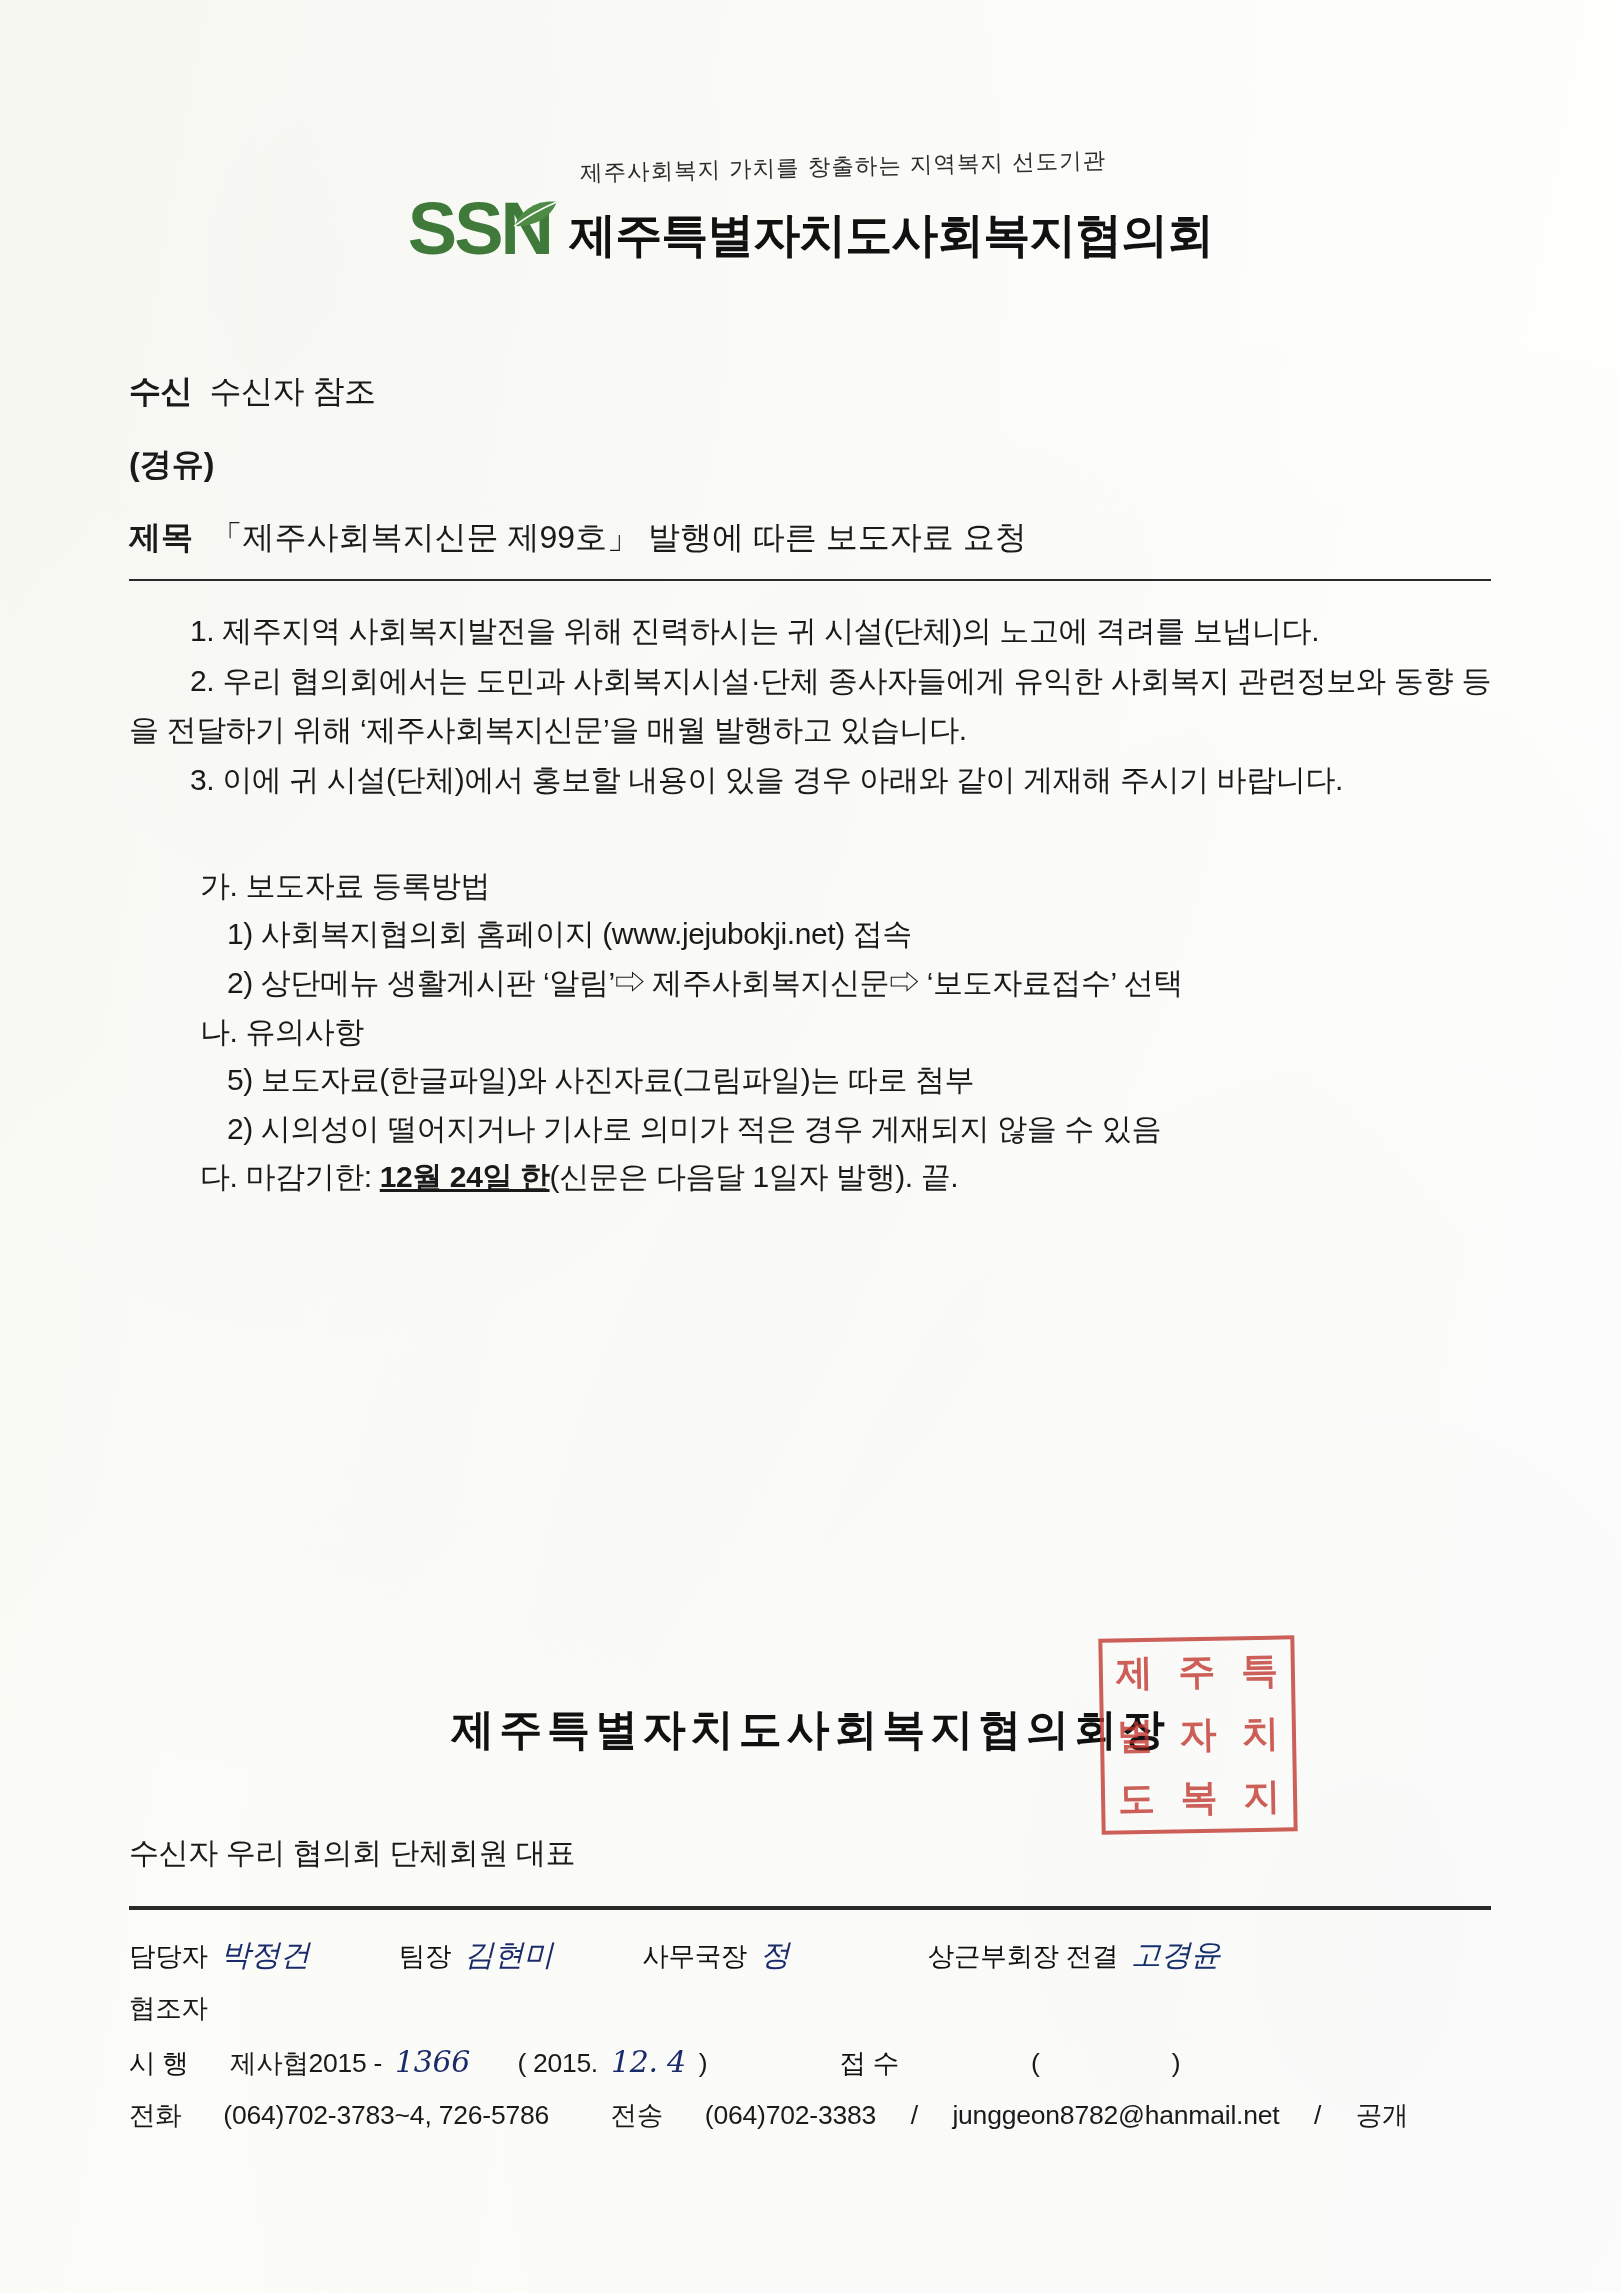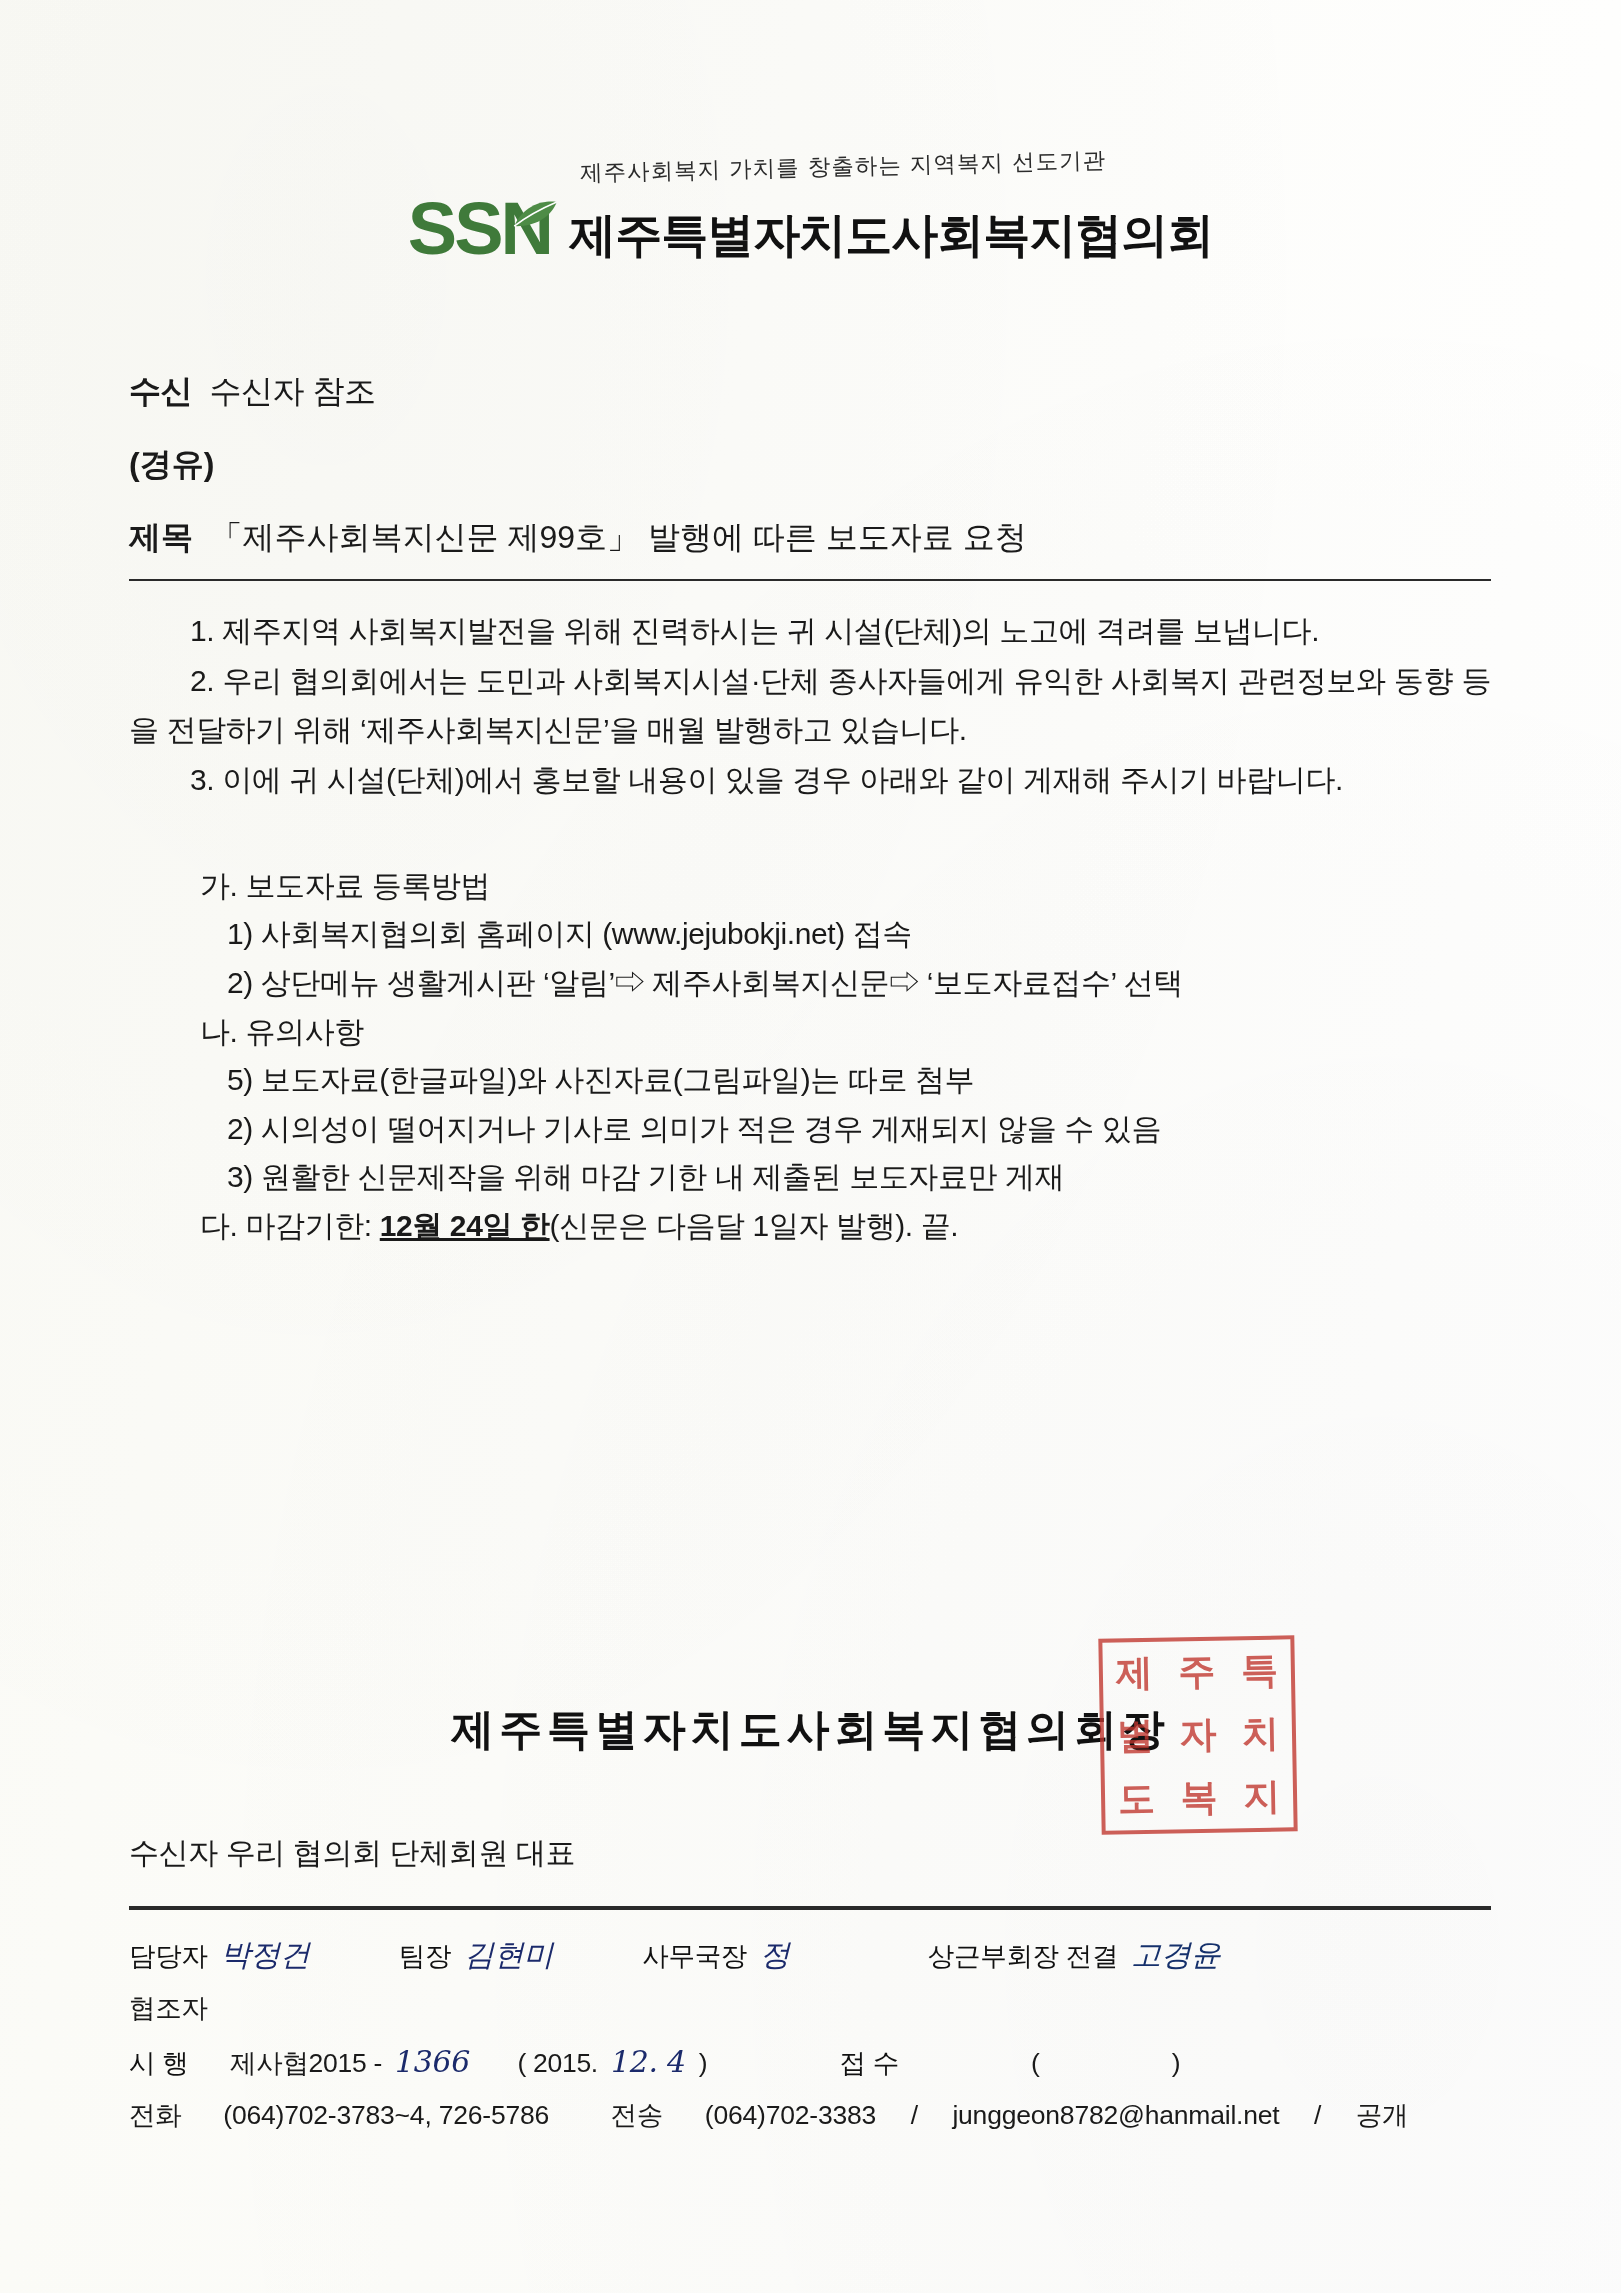--- a/index.html
+++ b/index.html
@@ -272,21 +272,20 @@
 
       <div class="spacer-md"></div>
 
       <div class="sub-head">가. 보도자료 등록방법</div>
       <div class="sub-item">1) 사회복지협의회 홈페이지 (www.jejubokji.net) 접속</div>
       <div class="sub-item">2) 상단메뉴 생활게시판 ‘알림’⇨ 제주사회복지신문⇨ ‘보도자료접수’ 선택</div>
 
       <div class="sub-head">나. 유의사항</div>
       <div class="sub-item">5) 보도자료(한글파일)와 사진자료(그림파일)는 따로 첨부</div>
       <div class="sub-item">2) 시의성이 떨어지거나 기사로 의미가 적은 경우 게재되지 않을 수 있음</div>
-      <div class="sub-item">3) 원활한 신문제작을 위해 마감 기한 내 제출된 보도자료만 게재</div>
 
       <div class="sub-head">
         <span>다. 마감기한: </span><span class="underline-strong">12월 24일 한</span><span>(신문은 다음달 1일자 발행).  끝.</span>
       </div>
     </div>
 
     <div class="signature">
       <div class="sig-title">제주특별자치도사회복지협의회장</div>
     </div>
 

